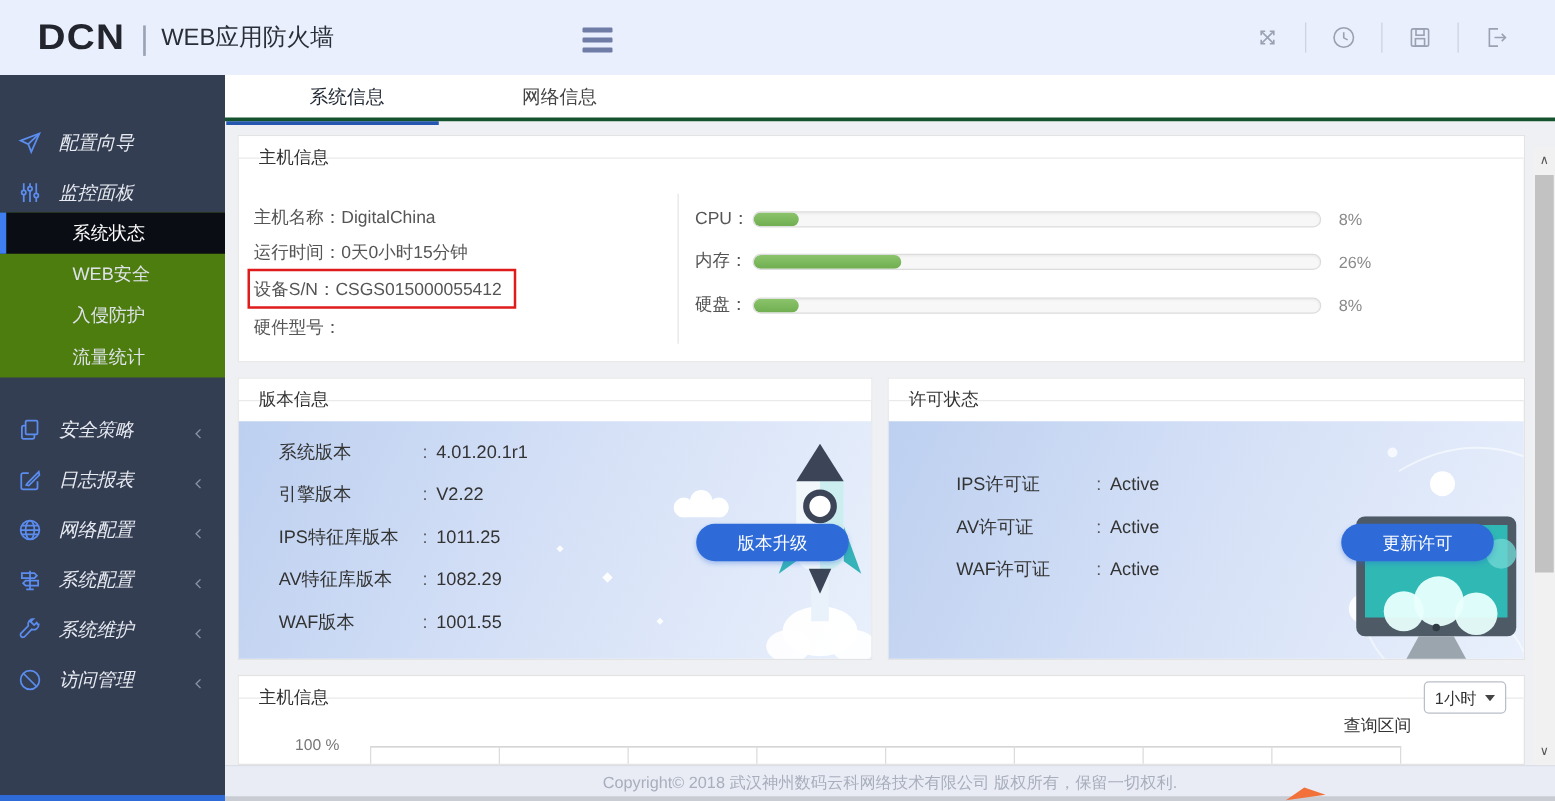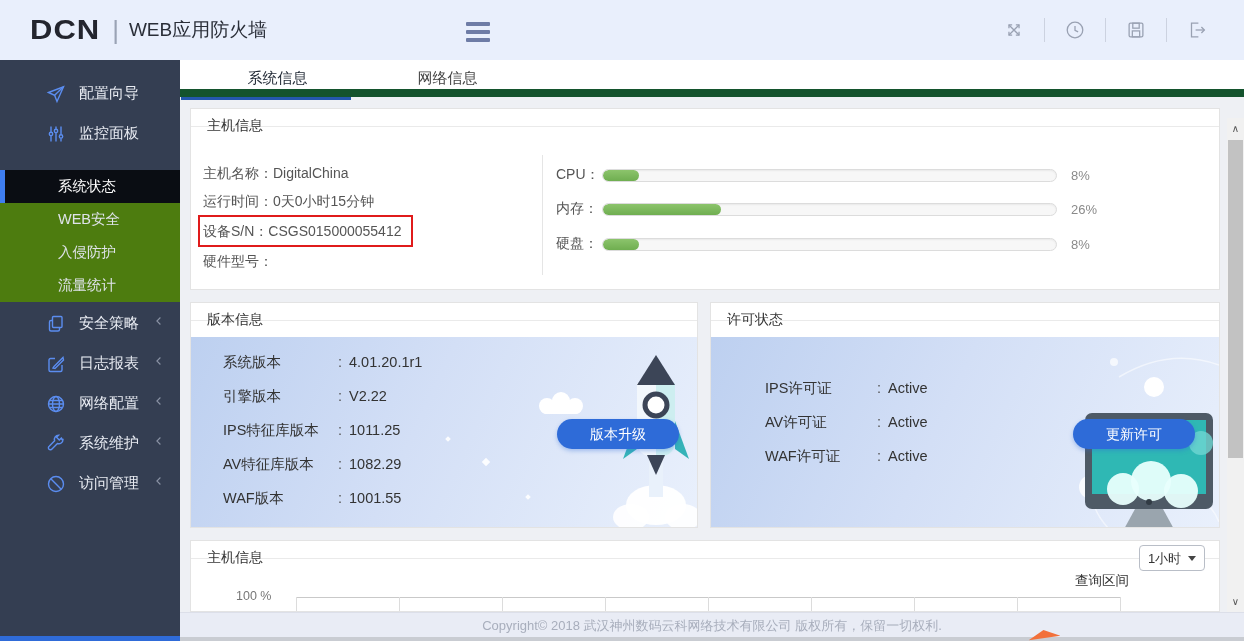--- a/index.html
+++ b/index.html
@@ -14,35 +14,35 @@
   .brand-title { font-size:19px; color:#2a2e38; }
   .hamburger { position:absolute; left:466px; top:22px; width:24px; cursor:pointer; }
   .hamburger span { display:block; height:4px; background:#6e7ca6; border-radius:1px; margin-bottom:4px; }
   .top-actions { position:absolute; right:36px; top:0; height:60px; display:flex; align-items:center; }
   .tico { width:22px; height:22px; display:inline-flex; align-items:center; justify-content:center; cursor:pointer; }
   .tico svg { stroke:#99a1b2; fill:none; stroke-width:1.4; }
   .vdiv { width:1px; height:24px; background:#ccd2e0; margin:0 19px; }
 
   
   .sidebar { position:absolute; top:60px; left:0; width:180px; height:581px; background:#343e52; z-index:20; }
-  .side-item { height:40px; display:flex; align-items:flex-start; padding-left:46px; color:#e8ebf2; font-size:15px; position:relative; cursor:pointer; }
+  .side-item { height:40px; display:flex; align-items:flex-end; padding-left:14px; color:#e8ebf2; font-size:15px; position:relative; cursor:pointer;font-style:italic; }
   .side-item .sicon { width:20px; height:20px; margin-right:13px; display:inline-flex; }
   .side-item .sicon svg { stroke:#5b8df0; fill:none; stroke-width:1.4; }
   .side-item .chev { position:absolute; right:14px; width:14px; height:14px; display:inline-flex; }
   .side-item .chev svg { stroke:#8a93a5; fill:none; stroke-width:1.6; }
   .side-top { padding-top:24px; }
   .submenu { background:#4d7c0f; margin-top:6px; }
   .sub-item { height:33px; display:flex; align-items:center; padding-left:58px; color:#dfe3ea; font-size:14.5px; cursor:pointer; position:relative; }
   .sub-item.active { background:#0a0d13; color:#ffffff; border-left:5px solid #3f7ef0; padding-left:53px; }
   .side-bottom { margin-top:12px; }
   .side-strip { position:absolute; bottom:0; left:0; width:180px; height:5px; background:#2f6bd8; }
 
   
   .main { position:absolute; top:60px; left:180px; width:1064px; height:581px; background:#eef0f4; overflow:hidden; }
-  .tabbar { position:relative; height:37px; background:#ffffff; border-bottom:8px solid #14532d; display:flex; padding-left:45px; z-index:5; }
+  .tabbar { position:relative; height:37px; background:#ffffff; border-bottom:3px solid #14532d; display:flex; padding-left:45px; z-index:5; }
   .tab { width:105px; text-align:center; line-height:36px; font-size:15px; color:#444; cursor:pointer; margin-right:65px; }
   .tab.active { color:#1f2733; }
   .tab-indicator { position:absolute; left:1px; top:37px; width:170px; height:3px; background:#2457ad; }
 
   .panel { position:absolute; background:#fff; border:1px solid #e3e3e3; }
   .panel-head { height:18px; line-height:33px; padding-left:16px; font-size:14px; color:#333; border-bottom:1px solid #eaeaea; background:#fff; position:relative; }
 
   
   .p-host { left:10px; top:48px; width:1030px; height:182px; }
   .host-fields { position:absolute; left:12px; top:50px; font-size:14px; color:#555; line-height:28px; }
@@ -216,20 +216,35 @@
         <span>网络配置</span>
         <span class="chev">
             <svg width="14" height="14" viewBox="0 0 20 20">
               <polyline points="12,5 7,10 12,15"></polyline>
             </svg>
           </span>
       </div>
       <div class="side-item">
         <span class="sicon">
           <svg width="20" height="20" viewBox="0 0 20 20">
+              <path d="M10 2.5v15M7 17.5h6"></path>
+              <path d="M3.5 4.5h10l2 2-2 2h-10z"></path>
+              <path d="M16.5 10.5h-10l-2 2 2 2h10z"></path>
+            </svg>
+        </span>
+        <span>系统配置</span>
+        <span class="chev">
+            <svg width="14" height="14" viewBox="0 0 20 20">
+              <polyline points="12,5 7,10 12,15"></polyline>
+            </svg>
+          </span>
+      </div>
+      <div class="side-item">
+        <span class="sicon">
+          <svg width="20" height="20" viewBox="0 0 20 20">
               <path d="M17 5.5a4.2 4.2 0 0 1-5.6 4L6 15a2 2 0 1 1-2.8-2.8l5.4-5.5A4.2 4.2 0 0 1 12.6 1.2l-2.1 2.1 2.8 2.8 2.1-2.1c.4.5.6 1 .6 1.5z"></path>
             </svg>
         </span>
         <span>系统维护</span>
         <span class="chev">
             <svg width="14" height="14" viewBox="0 0 20 20">
               <polyline points="12,5 7,10 12,15"></polyline>
             </svg>
           </span>
       </div>

